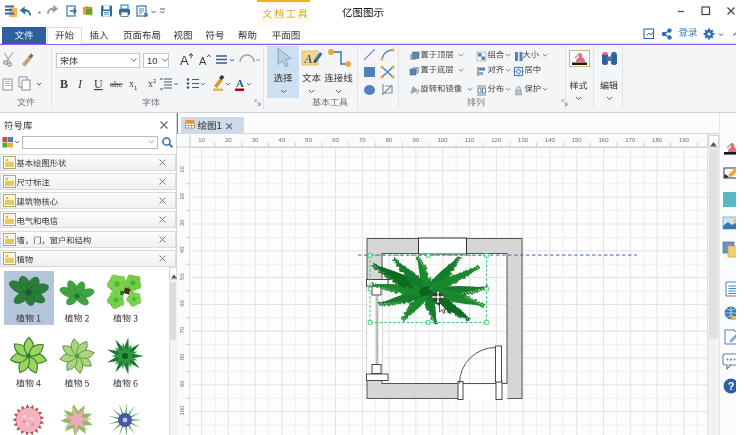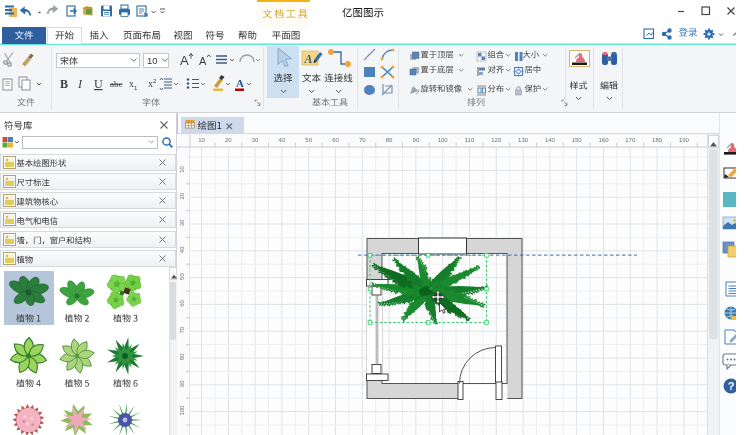--- a/index.html
+++ b/index.html
@@ -1,15 +1,15 @@
 <!DOCTYPE html>
 <html><head><meta charset="utf-8"><style>
 *{margin:0;padding:0;box-sizing:border-box}
 body{font-family:"Liberation Sans",sans-serif;background:#fff;width:744px;height:435px;overflow:hidden}
-#app{position:relative;width:736px;height:435px;background:#5eead4;overflow:hidden}
+#app{position:relative;width:736px;height:435px;background:#8b5cf6;overflow:hidden}
 .abs{position:absolute}
 </style></head><body>
 <div id="app">
 
 <div style="position:absolute;left:0;top:0;width:744px;height:27px;background:#fff"></div>
 <div class="abs" style="left:257px;top:0;width:53px;height:27px;background:#fefcf4;border-top:2px solid #f0b314"></div>
 <svg class="abs" style="left:0;top:0" width="170" height="24" viewBox="0 0 170 24">
 <g>
 <rect x="9" y="8" width="8" height="9" fill="#f0b45c"></rect>
         <path d="M5 6.5h9M5 10h7M5 13.5h9" stroke="#2a6cb0" stroke-width="2.2"></path>

